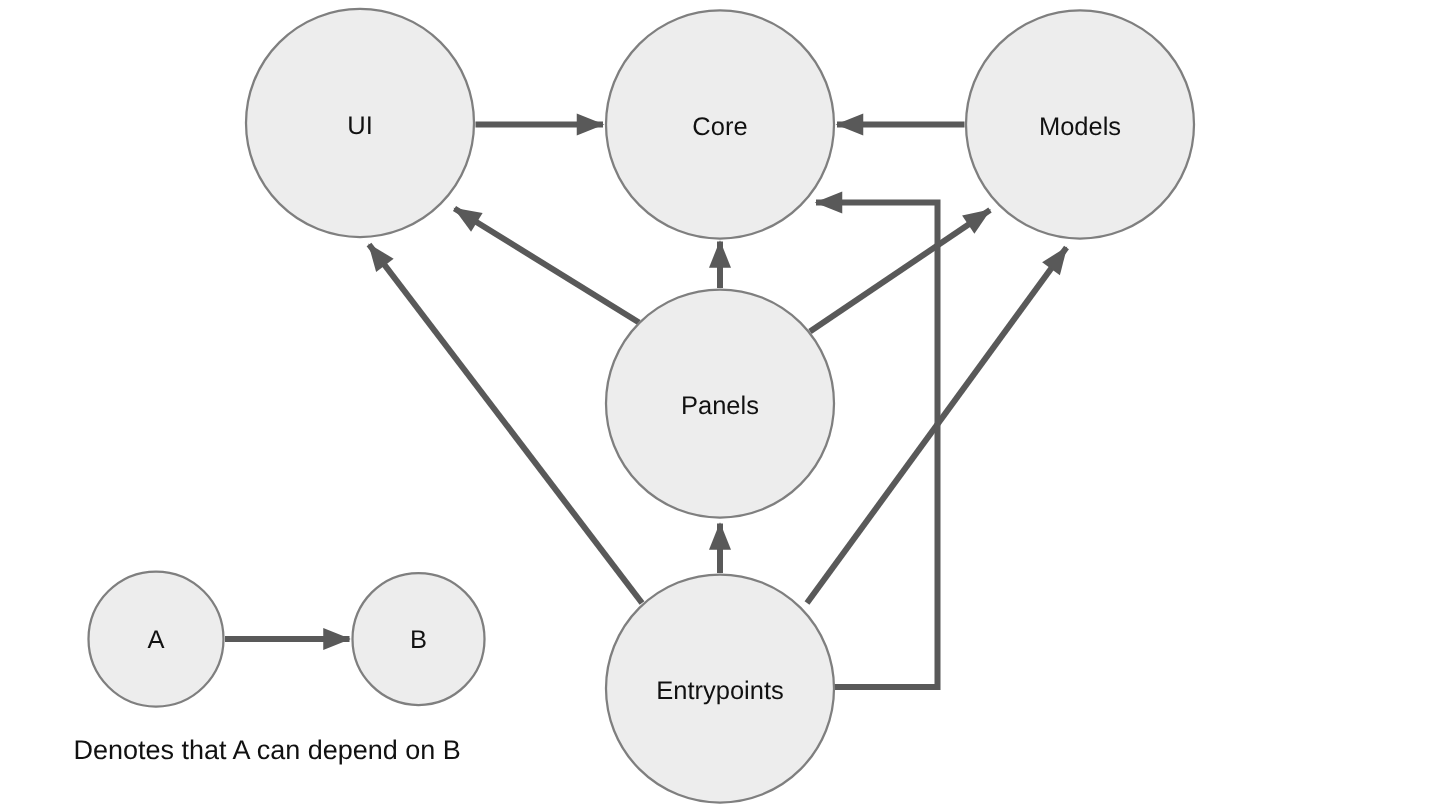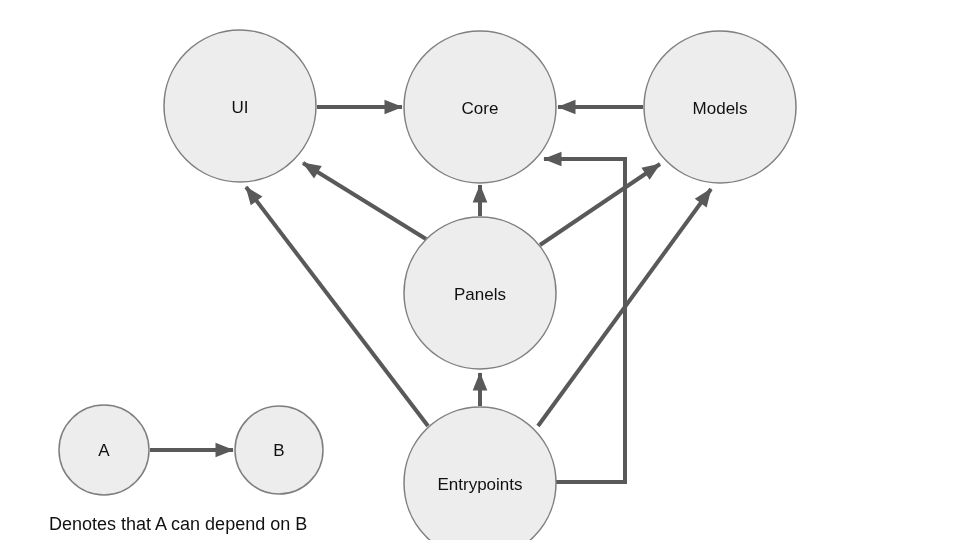--- a/index.html
+++ b/index.html
@@ -9,21 +9,20 @@
     width: 960px;
     height: 540px;
     overflow: hidden;
     font-family: "Liberation Sans", sans-serif;
   }
   .canvas {
     position: relative;
     width: 960px;
     height: 448px;
     background: #ffffff;
-    margin-top: 24px;
   }
   svg { display: block; }
   .node-circle {
     fill: #ededed;
     stroke: #7f7f7f;
     stroke-width: 1.5;
   }
   .edge {
     stroke: #595959;
     stroke-width: 4;

